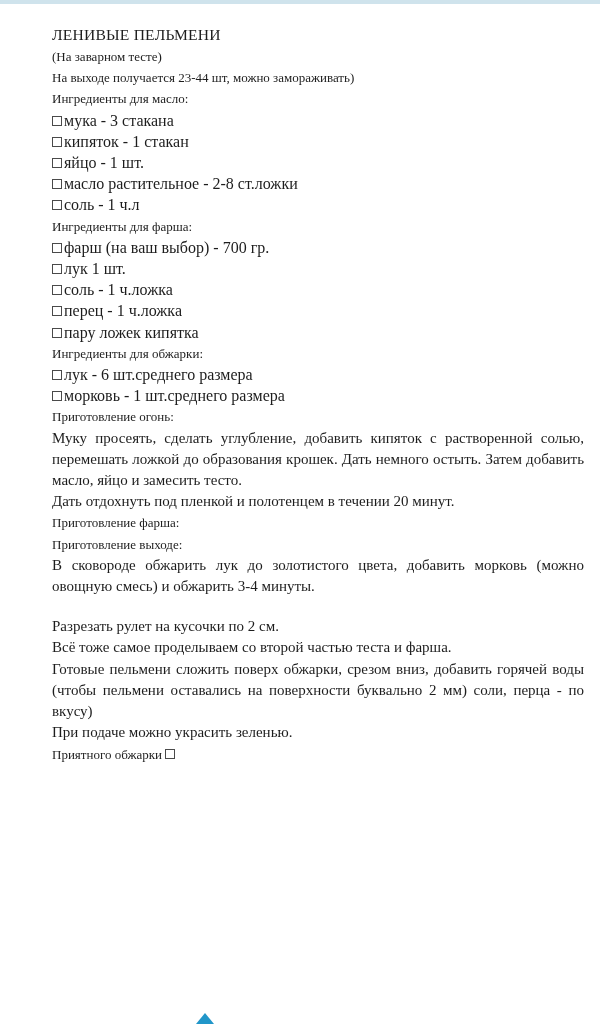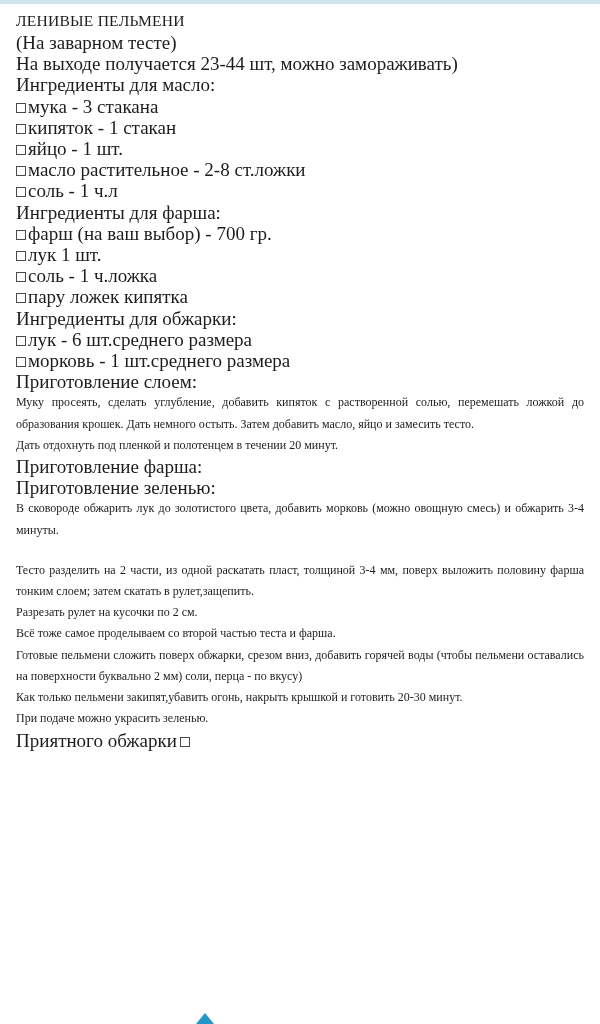--- a/index.html
+++ b/index.html
@@ -20,43 +20,44 @@
     height: 1024px;
     box-sizing: border-box;
     background: #ffffff;
   }
   .topbar {
     height: 4px;
     background: #cfe3ec;
     width: 100%;
   }
   .content {
-    padding: 6px 16px 0 16px;
+    padding: 20px 16px 0 16px;
     box-sizing: border-box;
+    margin-left: 36px;
   }
   .line {
-    font-size: 19px;
+    font-size: 13px;
     line-height: 21.2px;
     color: #1d1d1d;
     white-space: pre-wrap;
   }
   .title {
     font-size: 15.6px;
     line-height: 22px;
     letter-spacing: 0.2px;
   }
   .para {
-    font-size: 12px;
+    font-size: 15px;
     line-height: 21.2px;
     text-align: justify;
     text-justify: inter-word;
     color: #1d1d1d;
   }
   .ingredient {
-    font-size: 19px;
+    font-size: 16px;
     line-height: 21.2px;
     color: #1d1d1d;
     display: block;
   }
   .box {
     display: inline-block;
     width: 8px;
     height: 8px;
     border: 1px solid #4a4a4a;
     margin-right: 2px;
@@ -102,43 +103,42 @@
     <div class="ingredient"><span class="box"></span><span>кипяток - 1 стакан</span></div>
     <div class="ingredient"><span class="box"></span><span>яйцо - 1 шт.</span></div>
     <div class="ingredient"><span class="box"></span><span>масло растительное - 2-8 ст.ложки</span></div>
     <div class="ingredient"><span class="box"></span><span>соль - 1 ч.л</span></div>
 
     <div class="line">Ингредиенты для фарша:</div>
 
     <div class="ingredient"><span class="box"></span><span>фарш (на ваш выбор) - 700 гр.</span></div>
     <div class="ingredient"><span class="box"></span><span>лук 1 шт.</span></div>
     <div class="ingredient"><span class="box"></span><span>соль - 1 ч.ложка</span></div>
+    <div class="ingredient"><span class="box"></span><span>перец - 1 ч.ложка</span></div>
     <div class="ingredient"><span class="box"></span><span>пару ложек кипятка</span></div>
 
     <div class="line">Ингредиенты для обжарки:</div>
 
     <div class="ingredient"><span class="box"></span><span>лук - 6 шт.среднего размера</span></div>
     <div class="ingredient"><span class="box"></span><span>морковь - 1 шт.среднего размера</span></div>
 
-    <div class="line">Приготовление слоем:</div>
+    <div class="line">Приготовление огонь:</div>
     <div class="para">Муку просеять, сделать углубление, добавить кипяток с растворенной солью, перемешать ложкой до образования крошек. Дать немного остыть. Затем добавить масло, яйцо и замесить тесто.</div>
     <div class="para">Дать отдохнуть под пленкой и полотенцем в течении 20 минут.</div>
 
     <div class="line">Приготовление фарша:</div>
 
-    <div class="line">Приготовление зеленью:</div>
+    <div class="line">Приготовление выходе:</div>
     <div class="para">В сковороде обжарить лук до золотистого цвета, добавить морковь (можно овощную смесь) и обжарить 3-4 минуты.</div>
 
     <div class="spacer"></div>
 
-    <div class="para">Тесто разделить на 2 части, из одной раскатать пласт, толщиной 3-4 мм, поверх выложить половину фарша тонким слоем; затем скатать в рулет,защепить.</div>
     <div class="para">Разрезать рулет на кусочки по 2 см.</div>
     <div class="para">Всё тоже самое проделываем со второй частью теста и фарша.</div>
     <div class="para">Готовые пельмени сложить поверх обжарки, срезом вниз, добавить горячей воды (чтобы пельмени оставались на поверхности буквально 2 мм) соли, перца - по вкусу)</div>
-    <div class="para">Как только пельмени закипят,убавить огонь, накрыть крышкой и готовить 20-30 минут.</div>
     <div class="para">При подаче можно украсить зеленью.</div>
 
     <div class="line"><span>Приятного обжарки</span><span class="box box-trailing"></span></div>
 
   </div>
 
   <div class="scroll-arrow"></div>
 
 </div>
 

